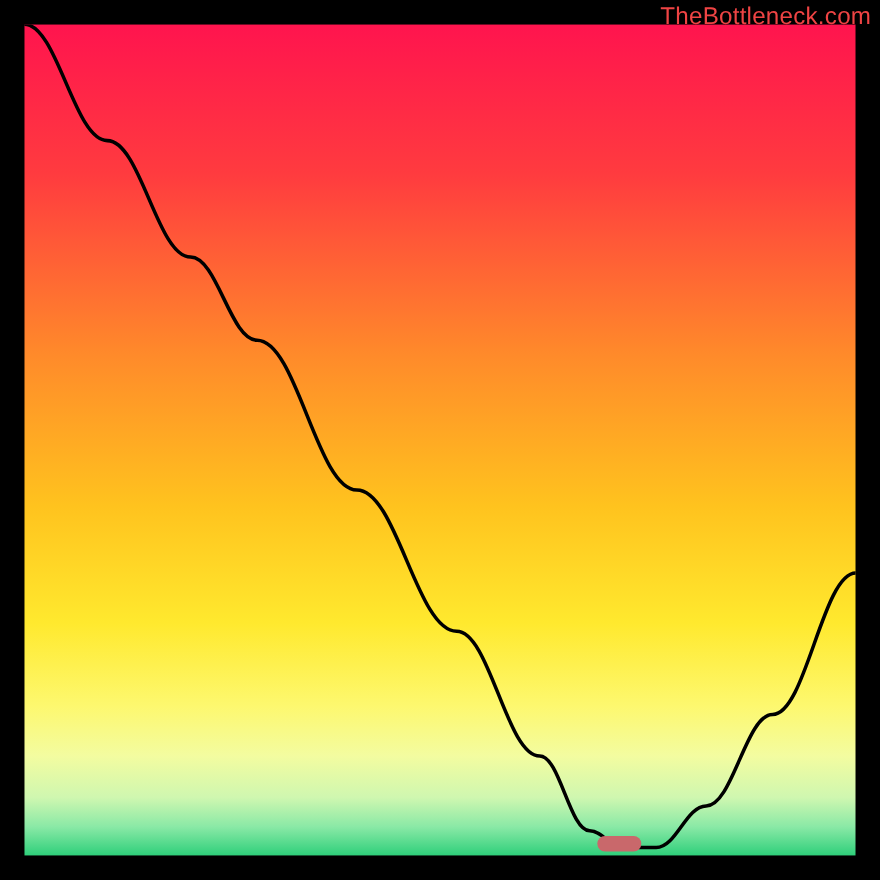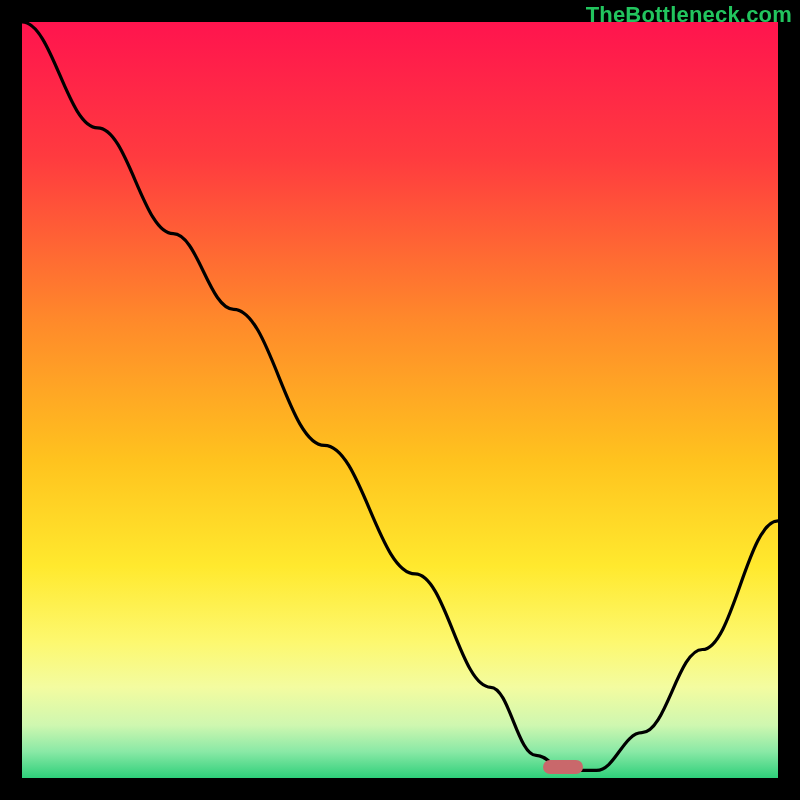--- a/index.html
+++ b/index.html
@@ -39,23 +39,22 @@
     top: 0;
     width: 756px;
     height: 756px;
   }
   .watermark {
     position: absolute;
     top: 2px;
     right: 8px;
     font-family: Arial, Helvetica, sans-serif;
     font-size: 22px;
-    color: #22c55e;
+    color: #ef4444;
     letter-spacing: 0.2px;
-    font-weight: bold;
   }
   .marker {
     position: absolute;
     border-radius: 999px;
   }
 </style>
 </head>
 <body>
 
 <div class="frame">

